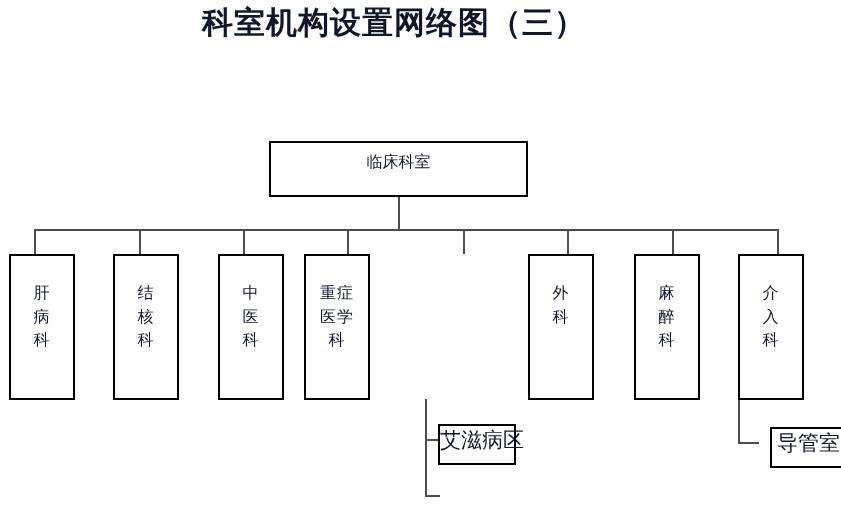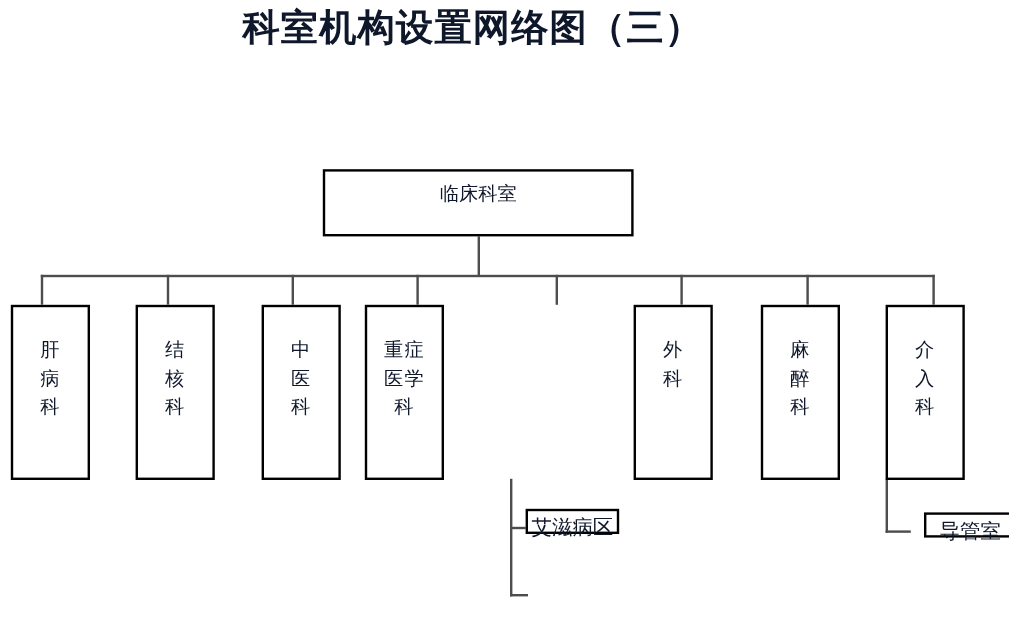--- a/index.html
+++ b/index.html
@@ -53,23 +53,23 @@
   }
   .b1 { left: 9px; }
   .b2 { left: 113px; }
   .b3 { left: 218px; }
   .b4 { left: 304px; }
   .b5 { left: 425px; }
   .b6 { left: 528px; }
   .b7 { left: 634px; }
   .b8 { left: 738px; }
   .sub-box {
-    height: 21px;
+    height: 41px;
     line-height: 28px;
-    font-size: 17px;
+    font-size: 21px;
     white-space: nowrap;
   }
   .sub-a1 { left: 438px; top: 424px; width: 78px; }
   .sub-a2 { left: 439px; top: 479px; width: 104px; }
   .sub-b1 { left: 758px; top: 427px; width: 77px; margin-left: 12px; }
   .line {
     position: absolute;
     background: #4d4d4d;
   }
   .v-root  { left: 398px; top: 196px; width: 2px;  height: 34px; }

